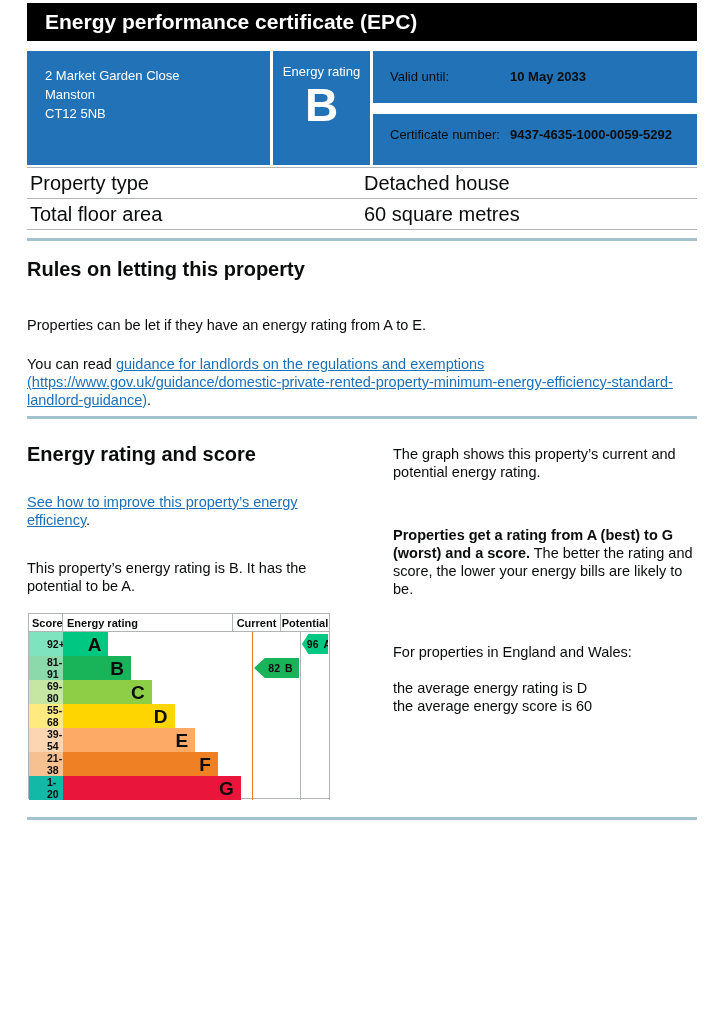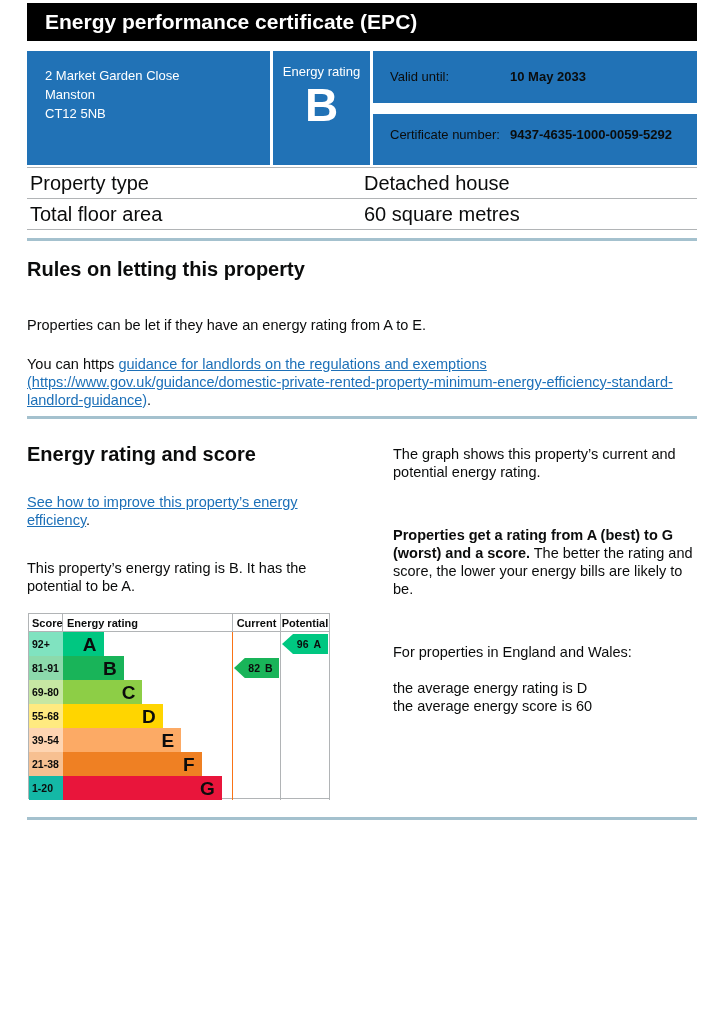--- a/index.html
+++ b/index.html
@@ -58,27 +58,27 @@
          border-left:1px solid #b1b4b6;box-sizing:border-box;font-weight:bold;}
   .chead{display:flex;height:18px;border-bottom:1px solid #b1b4b6;font-size:11px;
          align-items:center;box-sizing:border-box;}
   .ch-score{width:34px;padding-left:3px;border-right:1px solid #b1b4b6;box-sizing:border-box;height:100%;display:flex;align-items:center;}
   .ch-rating{flex:1;padding-left:4px;}
   .ch-cur{width:48px;border-left:1px solid #b1b4b6;box-sizing:border-box;height:100%;
           display:flex;align-items:center;justify-content:center;}
   .ch-pot{width:50px;border-left:1px solid #b1b4b6;border-right:1px solid #b1b4b6;
           box-sizing:border-box;height:100%;display:flex;align-items:center;justify-content:center;}
   .crow{display:flex;height:24px;}
-  .cscore{width:34px;font-size:10.5px;display:flex;align-items:center;padding-left:3px;
+  .cscore{width:34px;font-size:10.5px;display:flex;align-items:center;padding-left:18px;
           box-sizing:border-box;}
   .cbandarea{flex:1;position:relative;}
   .cbar{height:100%;display:flex;align-items:center;justify-content:flex-end;}
   .cletter{font-size:19px;font-weight:bold;color:#0b0c0c;padding-right:7px;line-height:1;}
   .ccur{width:48px;border-left:1px solid #f97316;box-sizing:border-box;position:relative;padding-left:44px;}
-  .cpot{width:50px;border-left:1px solid #b1b4b6;border-right:1px solid #b1b4b6;
+  .cpot{width:30px;border-left:1px solid #b1b4b6;border-right:1px solid #b1b4b6;
         box-sizing:border-box;position:relative;}
   .arrow{position:absolute;top:2px;left:1px;right:1px;height:20px;color:#0b0c0c;
          font-size:10.5px;font-weight:bold;display:flex;align-items:center;justify-content:center;
          gap:5px;clip-path:polygon(0 50%,24% 0,100% 0,100% 100%,24% 100%);padding-left:8px;
          box-sizing:border-box;}
 </style>
 </head>
 <body>
 
 <div class="page">
@@ -115,21 +115,21 @@
     <div class="frow">
       <div class="fl">Total floor area</div>
       <div class="fv">60 square metres</div>
     </div>
   </div>
 
   <div class="divider div1"></div>
 
   <h2 class="sect rules-h">Rules on letting this property</h2>
   <p class="para rules-p1">Properties can be let if they have an energy rating from A to E.</p>
-  <p class="para rules-p2"><span>You can https </span><a class="lnk">guidance for landlords on the regulations and exemptions (https://www.gov.uk/guidance/domestic-private-rented-property-minimum-energy-efficiency-standard-landlord-guidance)</a><span>.</span></p>
+  <p class="para rules-p2"><span>You can read </span><a class="lnk">guidance for landlords on the regulations and exemptions (https://www.gov.uk/guidance/domestic-private-rented-property-minimum-energy-efficiency-standard-landlord-guidance)</a><span>.</span></p>
 
   <div class="divider div2"></div>
 
   <div class="leftcol">
     <h2 class="sect">Energy rating and score</h2>
     <p class="para improve"><a class="lnk">See how to improve this property’s energy efficiency</a><span>.</span></p>
     <p class="para intro">This property’s energy rating is B. It has the potential to be A.</p>
   </div>
 
   <div class="rightcol">

